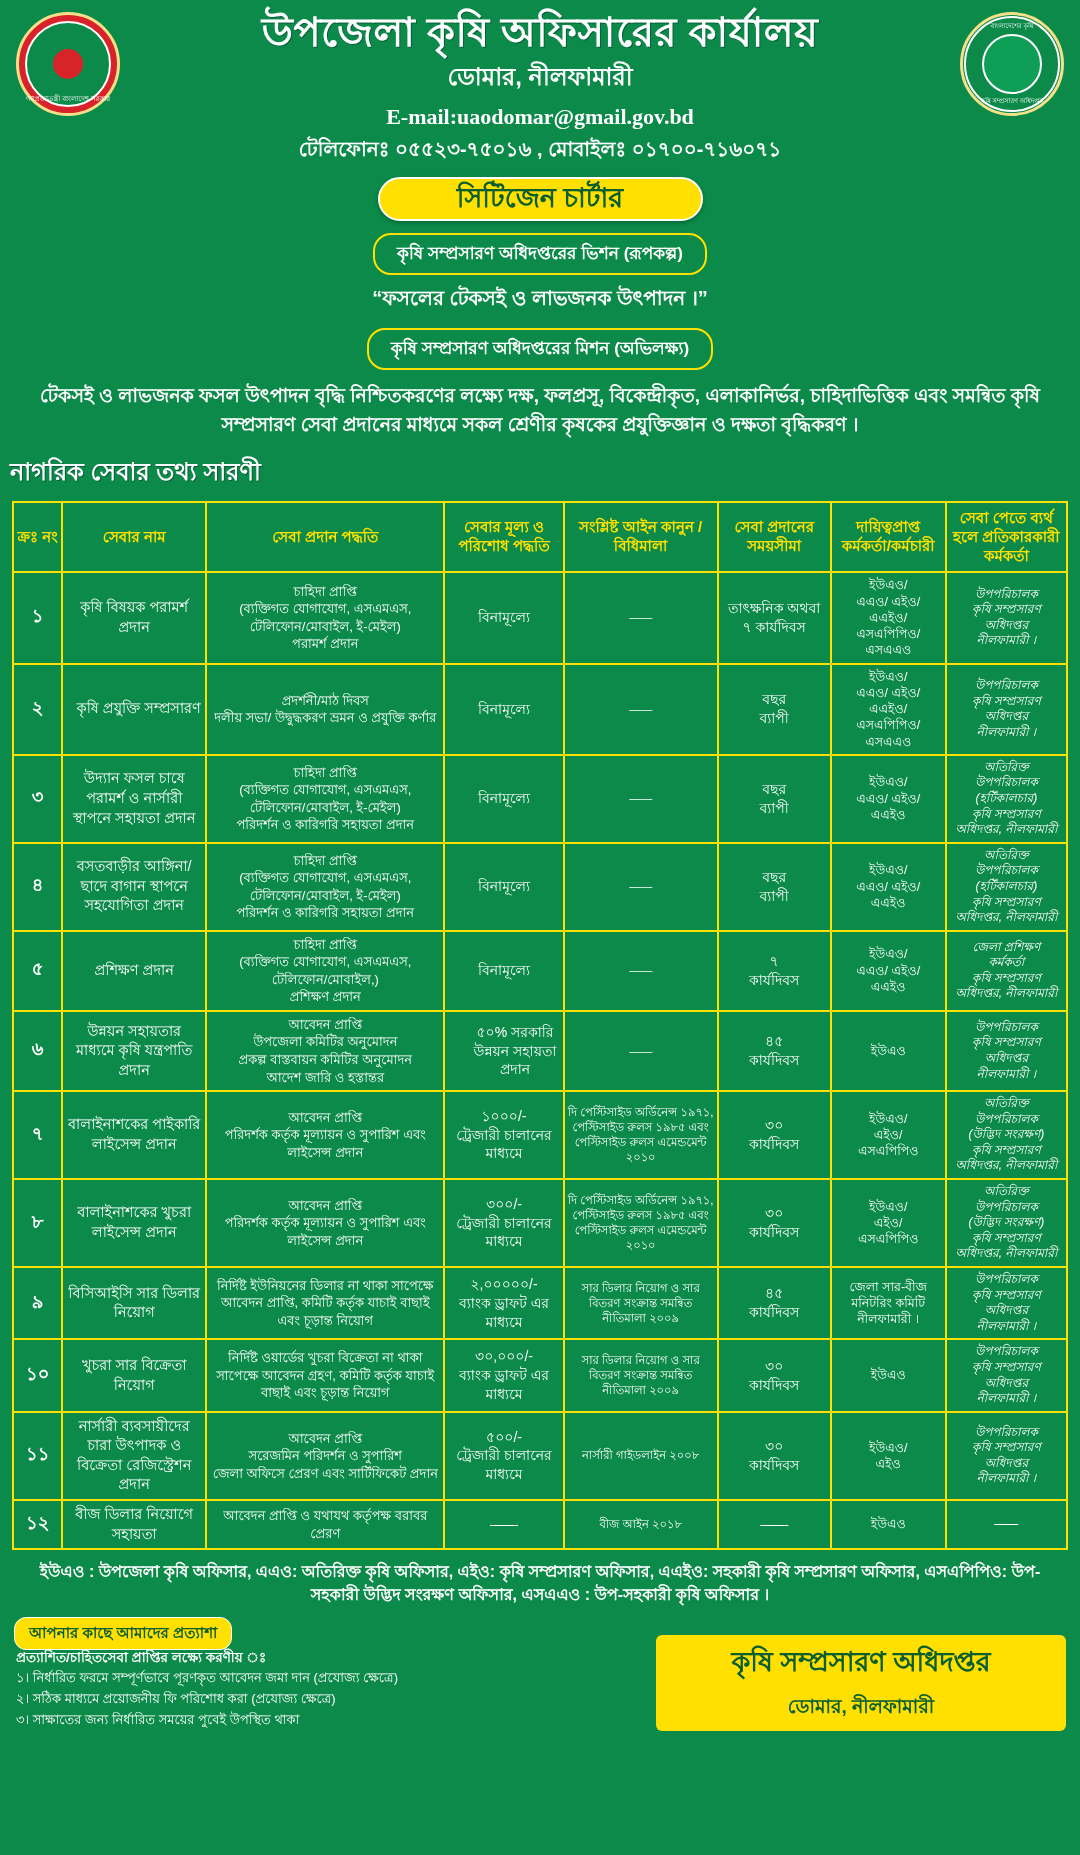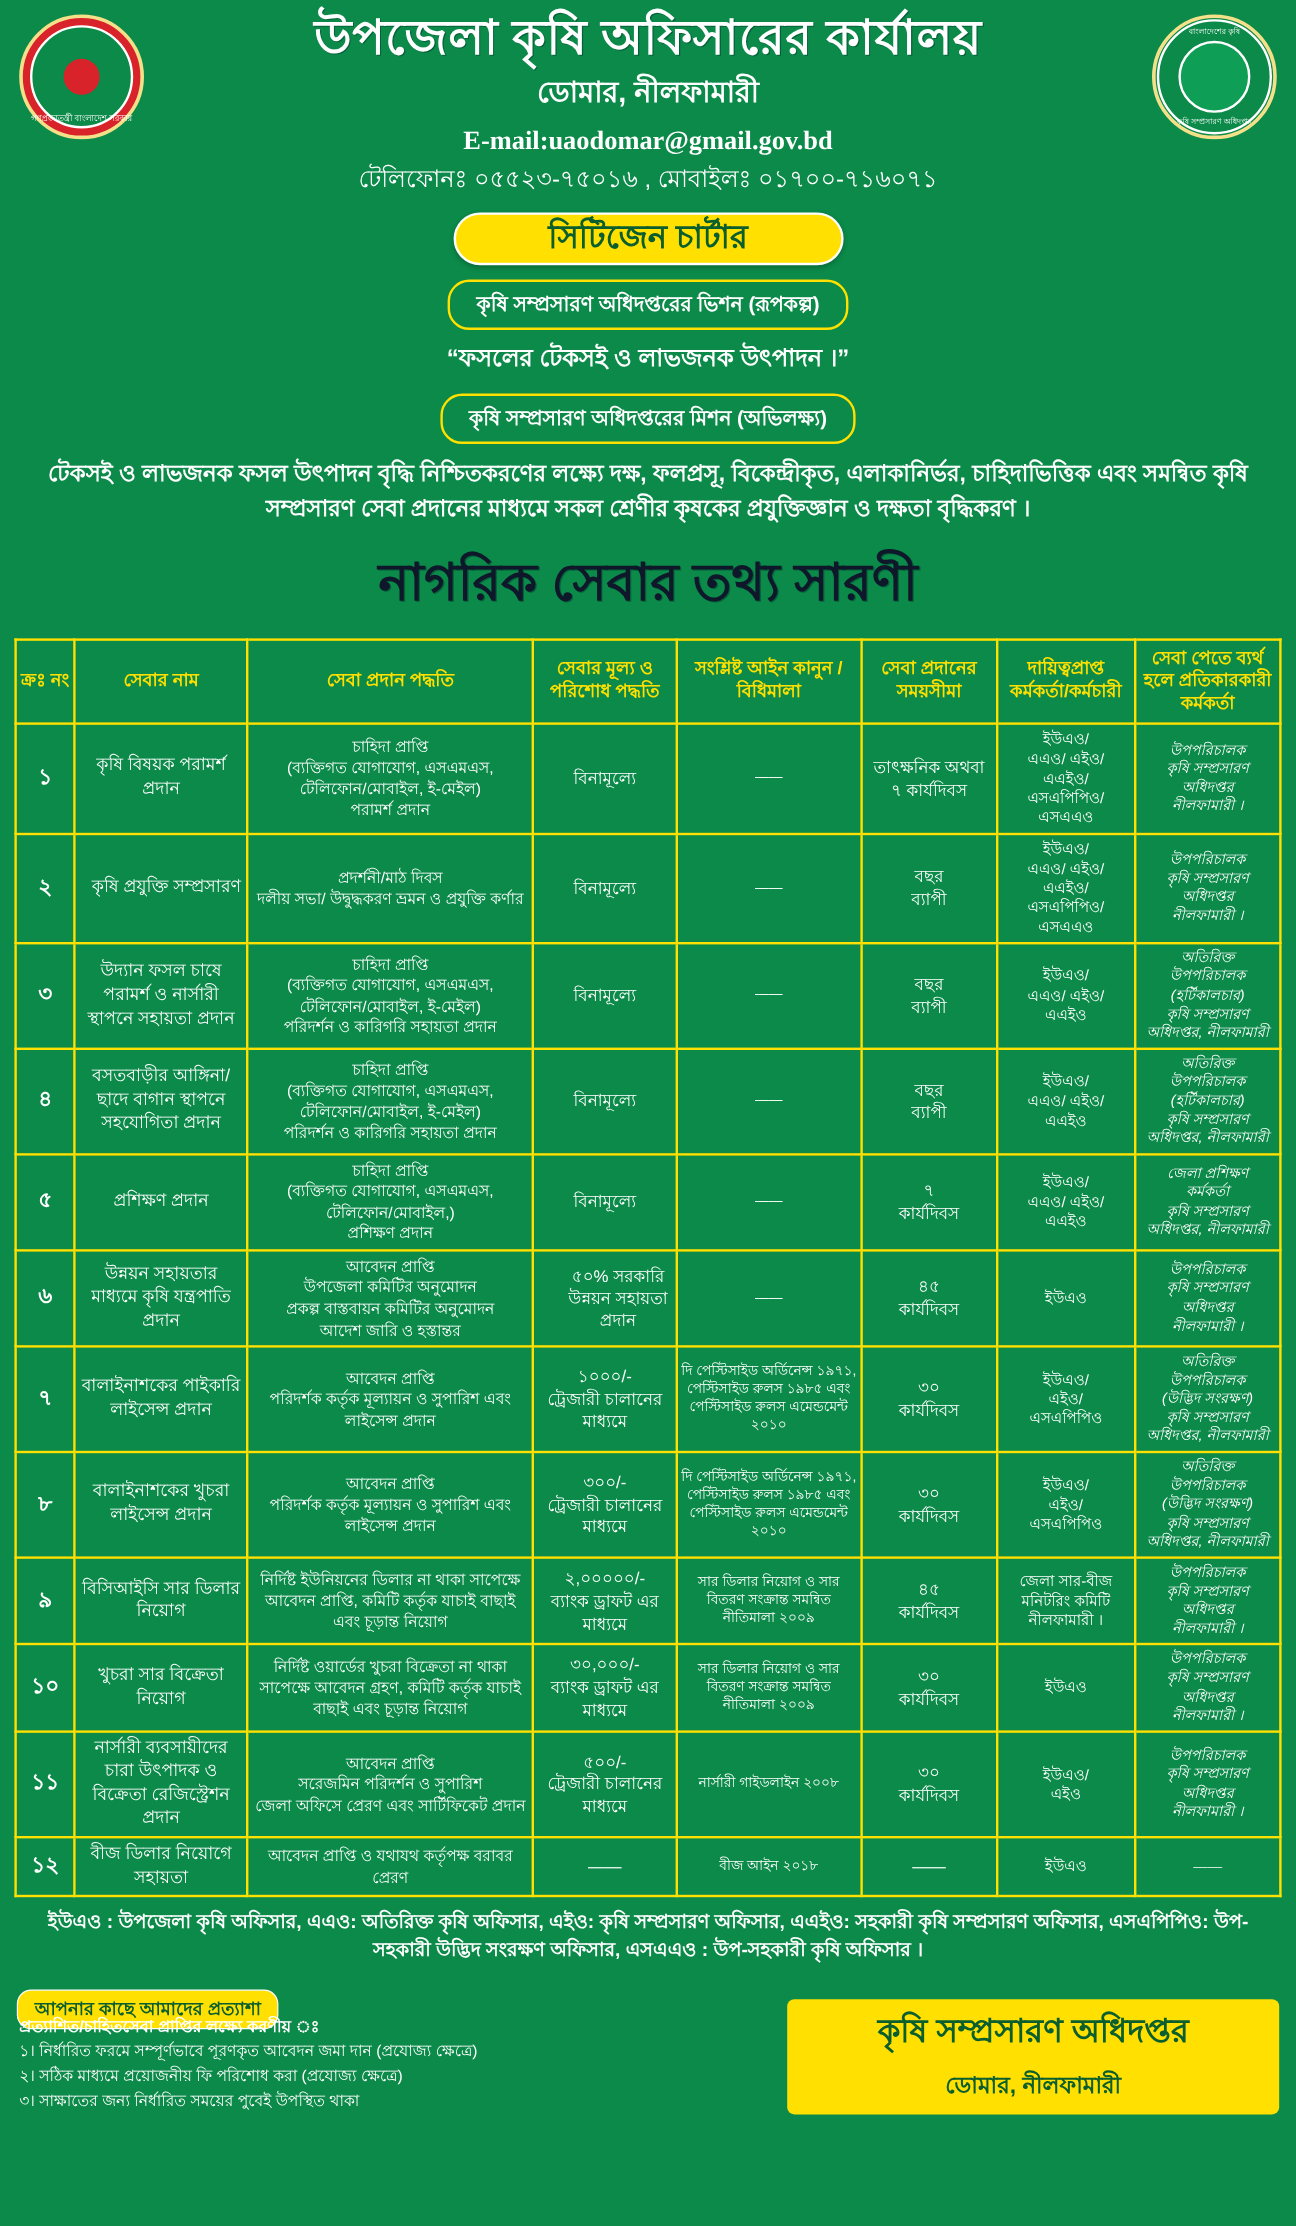--- a/index.html
+++ b/index.html
@@ -24,40 +24,40 @@
   .seal-left .sealtxt { position:absolute; bottom:8px; left:0; right:0; font-size:7px; color:#fff; }
   .seal-right { right:6px; background:#0b8a49; border:3px solid #f5e08a; display:flex; align-items:center; justify-content:center; overflow:hidden; }
   .seal-right .ring { position:absolute; width:96px; height:96px; border-radius:50%; border:2px solid #fff; }
   .seal-right .scene { width:60px; height:60px; border-radius:50%; background:#0f9e55; border:2px solid #fff; display:block; }
   .seal-right .t1 { position:absolute; top:6px; left:0; right:0; font-size:6.5px; color:#fff; }
   .seal-right .t2 { position:absolute; bottom:6px; left:0; right:0; font-size:6.5px; color:#fff; }
 
   .office-title { font-size:40px; font-weight:bold; letter-spacing:0.5px; line-height:1.1; text-shadow:1px 1px 0 #06603a; }
   .office-sub { font-size:24px; font-weight:bold; margin-top:4px; }
   .office-email { font-size:22px; font-weight:bold; margin-top:6px; font-family:"Liberation Serif", serif; }
-  .office-phone { font-size:20px; font-weight:normal; margin-top:4px; }
+  .office-phone { font-size:20px; font-weight:bold; margin-top:4px; }
 
   .charter-badge {
     margin:10px auto 0 auto; width:325px; height:44px; border-radius:22px;
     background:#ffe000; border:2px solid #ffffff;
     display:flex; align-items:center; justify-content:center;
     color:#0b5e2e; font-size:27px; font-weight:bold;
     box-shadow:0 2px 4px rgba(0,0,0,.25);
   }
 
   .pill {
     margin:12px auto 0 auto; display:block; width:max-content; max-width:640px;
     padding:5px 22px; border-radius:18px; border:2px solid #ffe000;
     background:#0b8a49; color:#ffffff; font-size:17px; font-weight:bold; text-align:center;
   }
   .quote { text-align:center; font-size:20px; font-weight:bold; margin-top:8px; }
 
   .mission-text { text-align:center; font-size:19px; line-height:1.5; margin:12px 18px 0 18px; font-weight:bold; }
 
-  .table-title { text-align:center; font-size:43px; font-weight:bold; color:#0f172a; margin:14px 0 8px 0; text-shadow:1px 1px 0 #06603a; }
+  .table-title { text-align:left; font-size:24px; font-weight:bold; color:#ffffff; margin:14px 0 8px 0; text-shadow:1px 1px 0 #06603a; }
 
   
   table.citizen { width:1056px; margin:0 auto; border-collapse:collapse; background:#0b8a49; table-layout:fixed; }
   table.citizen th, table.citizen td {
     border:2px solid #ffe000; color:#ffffff; vertical-align:middle; text-align:center; padding:4px 3px;
   }
   table.citizen thead th { color:#ffe000; font-size:15px; font-weight:bold; line-height:1.25; padding:6px 2px; }
   .c0 { width:48px; } .c1 { width:140px; } .c2 { width:232px; } .c3 { width:116px; }
   .c4 { width:150px; } .c5 { width:110px; } .c6 { width:112px; } .c7 { width:118px; }
 
@@ -68,21 +68,21 @@
   td.law { font-size:11.5px; line-height:1.3; }
   td.time { font-size:14px; line-height:1.35; }
   td.officer { font-size:12.5px; line-height:1.3; color:#ffe000; }
   td.appeal { font-size:12px; line-height:1.3; color:#ffe000;font-style:italic; }
 
   .note { text-align:center; font-size:16px; font-weight:bold; line-height:1.45; margin:10px 20px 0 20px; }
 
   
   .footer { position:relative; margin-top:10px; height:150px; }
   .promise-badge {
-    position:absolute; left:4px; top:10px; background:#ffe000; color:#0b5e2e;
+    position:absolute; left:4px; top:0; background:#ffe000; color:#0b5e2e;
     font-size:15px; font-weight:bold; padding:3px 14px; border-radius:12px; border:1px solid #fff;
   }
   .promise-body { position:absolute; left:6px; top:30px; width:620px; text-align:left; font-size:13px; line-height:1.6; }
   .promise-body .lead { font-weight:bold; font-size:13.5px; }
   .dae-box {
     position:absolute; right:4px; top:18px; width:410px; height:96px; background:#ffe000;
     border-radius:6px; display:flex; flex-direction:column; align-items:center; justify-content:center;
     color:#0b5e2e;
   }
   .dae-box .d1 { font-size:27px; font-weight:bold; }

